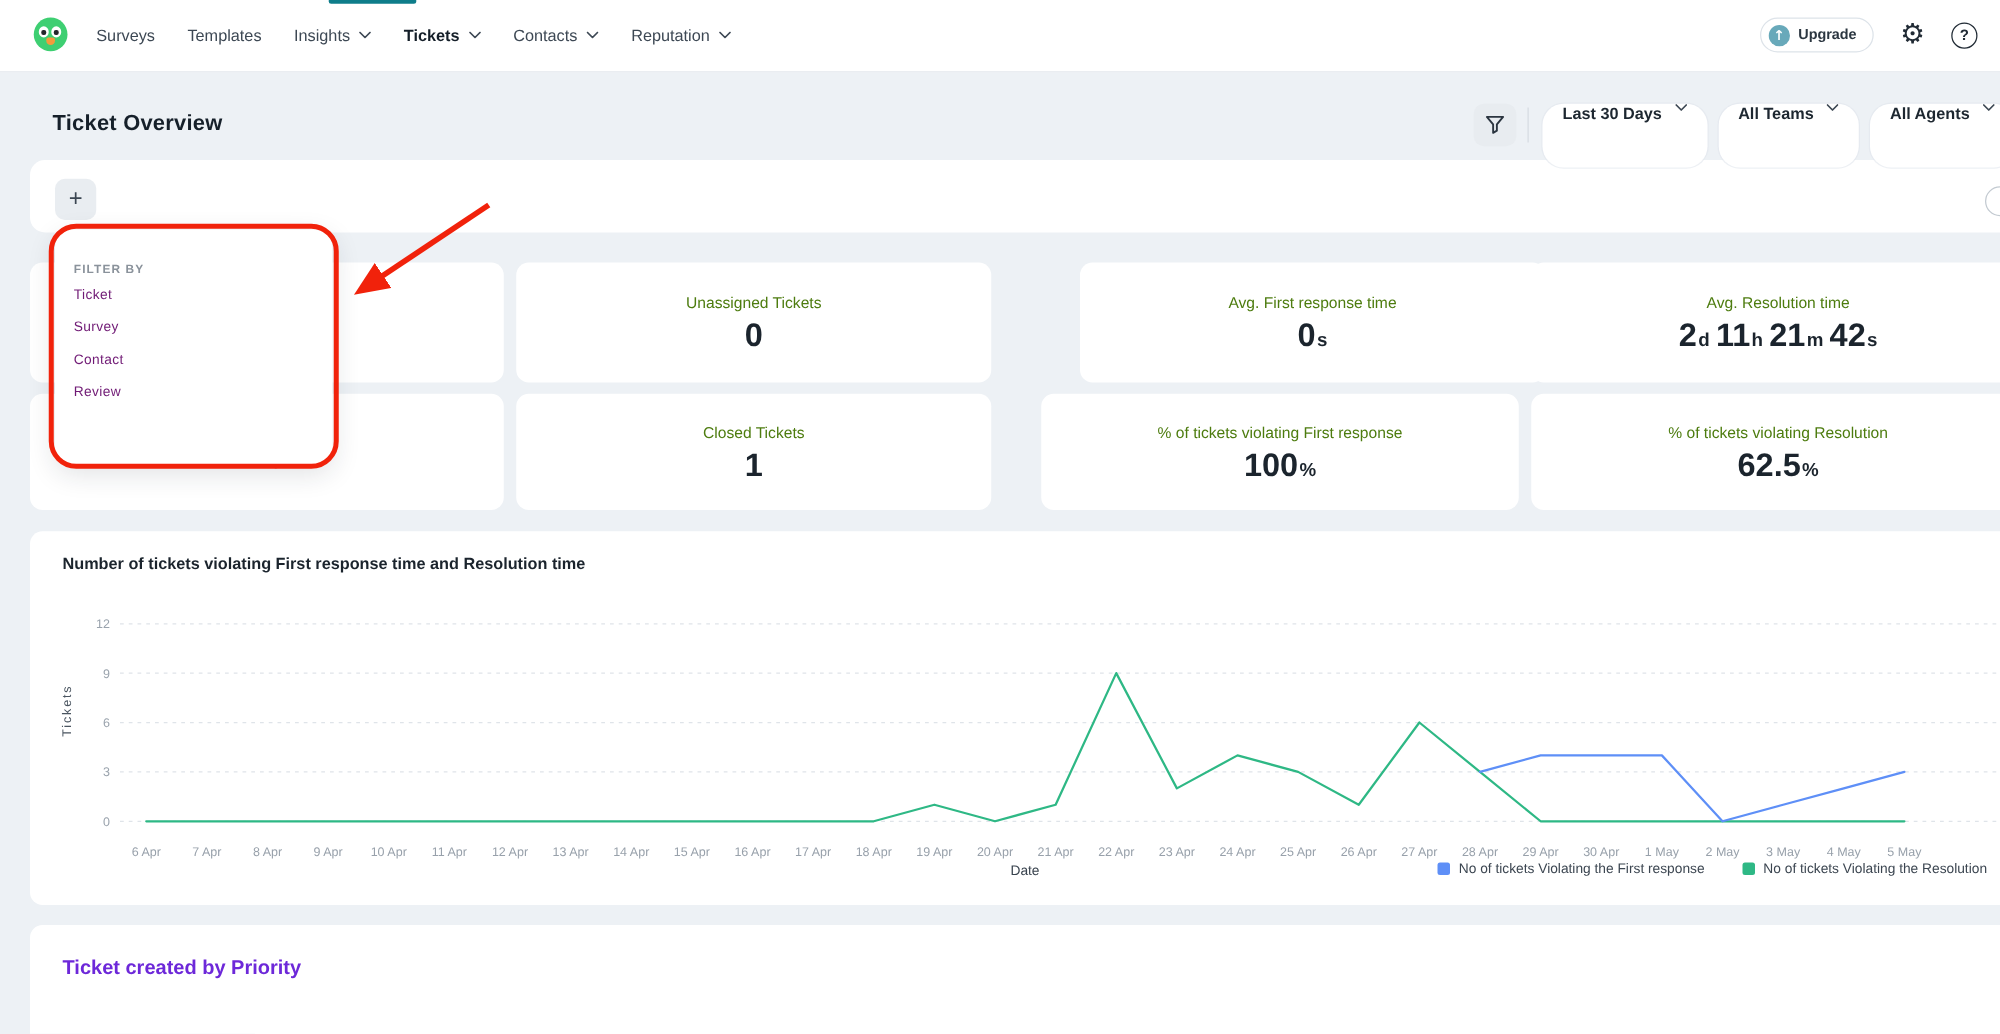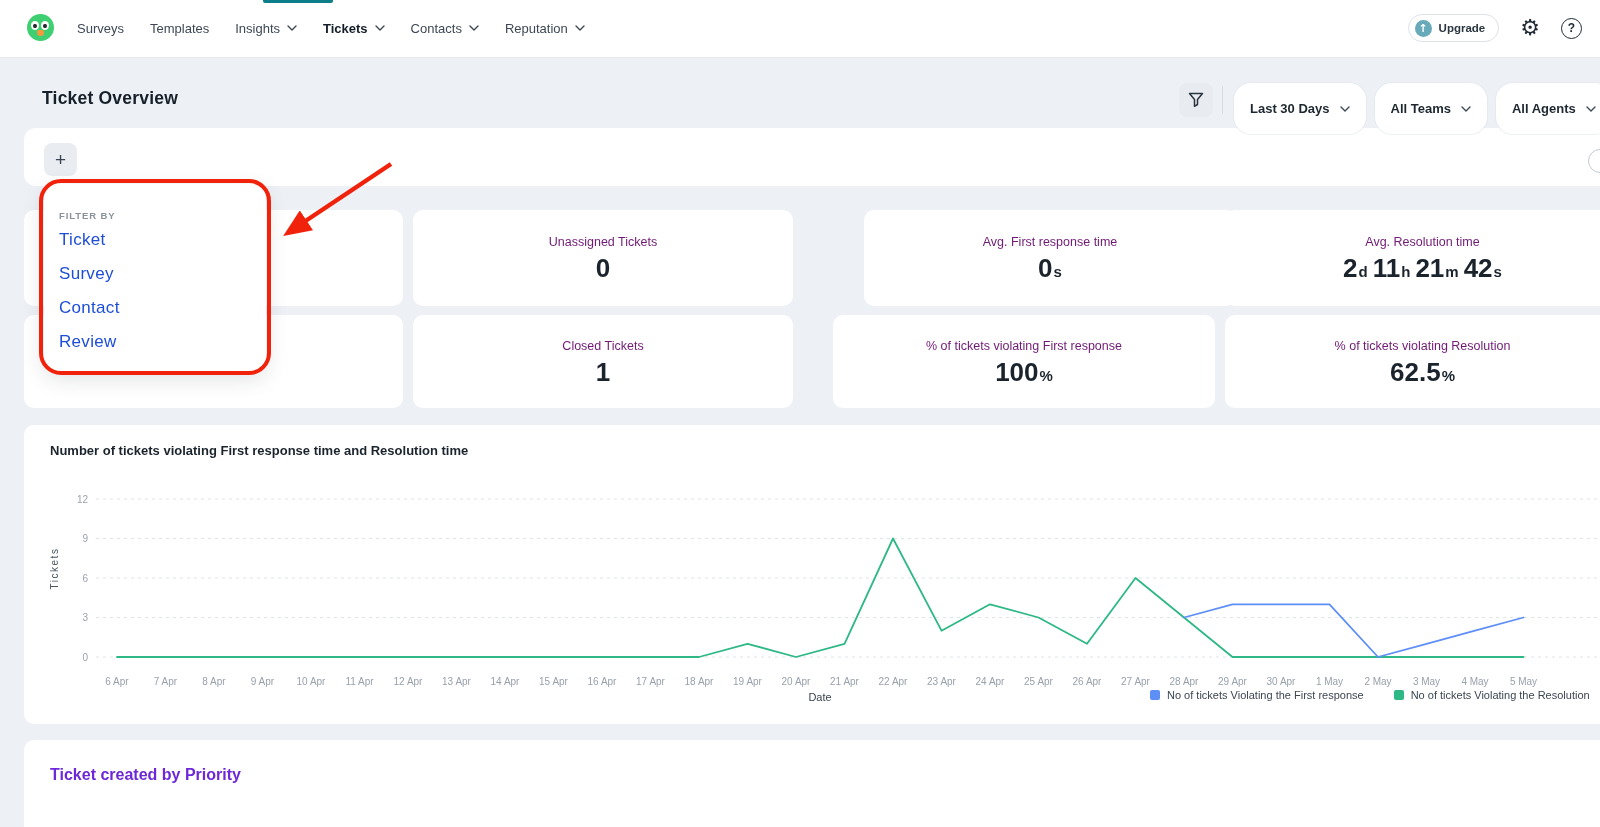--- a/index.html
+++ b/index.html
@@ -23,28 +23,28 @@
   .topbar-right{position:absolute;right:18px;top:0;height:56px;display:flex;align-items:center;gap:21px}
   .upgrade{height:28px;border:1px solid #dde3e9;border-radius:15px;background:#fff;display:flex;align-items:center;gap:7px;padding:0 13px 0 6px;font-size:11.5px;font-weight:700;color:#2b3640;cursor:pointer;font-family:inherit}
   .up-ic{width:17px;height:17px;border-radius:50%;background:#68a9ba;color:#fff;display:flex;align-items:center;justify-content:center;font-size:11px;font-family:"DejaVu Sans",sans-serif}
   .gear{font-family:"DejaVu Sans",sans-serif;font-size:22px;color:#212b35;cursor:pointer;line-height:1}
   .help{width:19px;height:19px;border-radius:50%;border:1.8px solid #212b35;color:#212b35;font-size:12px;font-weight:700;display:flex;align-items:center;justify-content:center;cursor:pointer}
   
   .page-title{position:absolute;left:42px;top:88px;margin:0;font-size:17.5px;font-weight:700;color:#16202a;letter-spacing:.2px;z-index:5}
   .funnel-btn{position:absolute;left:1179px;top:83px;width:34px;height:34px;background:#e8ecf0;border:none;border-radius:8px;display:flex;align-items:center;justify-content:center;cursor:pointer;z-index:5}
   .vdiv{position:absolute;left:1222px;top:86px;width:1px;height:28px;background:#d6dce2;z-index:5}
   .pills{position:absolute;left:1234px;top:83px;display:flex;gap:9px;z-index:5}
-  .pill{height:51px;border:none;border-radius:17px;background:#fff;display:flex;align-items:center;gap:10px;padding:0 16px;font-size:13px;font-weight:700;color:#1d2730;cursor:pointer;white-space:nowrap;font-family:inherit;box-shadow:0 0 0 1px rgba(225,230,236,.6)}
+  .pill{height:51px;border:none;border-radius:17px;background:#fff;display:flex;align-items:flex-start;gap:10px;padding:0 16px;font-size:13px;font-weight:700;color:#1d2730;cursor:pointer;white-space:nowrap;font-family:inherit;box-shadow:0 0 0 1px rgba(225,230,236,.6)}
   
   .toolbar-strip{position:absolute;left:24px;top:128px;width:1596px;height:58px;background:#fff;border-radius:12px;z-index:1}
   .add-btn{position:absolute;left:20px;top:15px;width:33px;height:33px;background:#e9edf1;border:none;border-radius:8px;font-size:19px;color:#3b4652;display:flex;align-items:center;justify-content:center;cursor:pointer;font-family:inherit}
   .partial-circle{position:absolute;left:1564px;top:21px;width:22px;height:22px;border:1.5px solid #c3cad1;border-radius:50%}
   
   .stat-card{position:absolute;background:#fff;border-radius:10px;display:flex;flex-direction:column;align-items:center;justify-content:center;gap:6px;z-index:1}
-  .stat-label{font-size:12.5px;color:#701a75;min-height:1px}
+  .stat-label{font-size:12.5px;color:#4d7c0f;min-height:1px}
   .stat-value{font-size:26px;font-weight:700;color:#1b242d;line-height:1;display:flex;align-items:baseline;gap:5px}
   .stat-value .unit{font-size:15px;font-weight:700;margin-left:1px}
   
   .chart-card{position:absolute;left:24px;top:425px;width:1596px;height:299px;background:#fff;border-radius:10px;z-index:1}
   .chart-title{position:absolute;left:26px;top:18px;margin:0;font-size:13px;font-weight:700;color:#1b242d}
   .ylab{position:absolute;left:-10px;top:138px;width:80px;text-align:center;transform:rotate(-90deg);font-size:10px;color:#4a5560;letter-spacing:1.5px}
   #chart-svg{position:absolute;left:36px;top:60px;width:1560px;height:212px;overflow:visible}
   .grid{stroke:#dfe4e9;stroke-width:1;stroke-dasharray:3 4}
   .ytick{fill:#9aa3ad;font-size:10px;text-anchor:end;font-family:"Liberation Sans",sans-serif}
   .xtick{fill:#98a1ab;font-size:10px;text-anchor:middle;font-family:"Liberation Sans",sans-serif}
@@ -57,21 +57,21 @@
   
   .bottom-card{position:absolute;left:24px;top:740px;width:1596px;height:120px;background:#fff;border-radius:10px;z-index:1}
   .bottom-title{position:absolute;left:26px;top:26px;margin:0;font-size:16px;font-weight:700;color:#6d28d9}
   
   .popover{position:absolute;left:44px;top:184px;width:222px;height:188px;background:#fff;border-radius:14px;box-shadow:0 6px 22px rgba(25,35,50,.14);z-index:40;padding:12px 12px 0 12px;box-sizing:border-box}
   .search-wrap{position:relative;width:198px;height:27px}
   .search-wrap svg{position:absolute;left:9px;top:7px}
   .search-input{width:100%;height:27px;box-sizing:border-box;border:none;border-radius:8px;background:#f2f4f6;padding:0 8px 0 29px;font-size:12px;color:#2e3942;font-family:inherit;outline:none}
   .search-input::placeholder{color:#9aa4ae}
   .filter-by{margin:14px 0 2px 3px;font-size:9.5px;font-weight:700;letter-spacing:.9px;color:#8a929b}
-  .pop-item{padding:7px 3px;font-size:17px;color:#1d4ed8;cursor:pointer;letter-spacing:.3px}
+  .pop-item{padding:7px 3px;font-size:11px;color:#701a75;cursor:pointer;letter-spacing:.3px}
   .red-box{position:absolute;left:39px;top:179px;width:224px;height:188px;border:4px solid #f1220b;border-radius:22px;z-index:45;pointer-events:none}
   .red-arrow{position:absolute;left:273px;top:158px;width:125px;height:90px;z-index:45;pointer-events:none}
 </style>
 </head>
 <body>
 
 <header class="topbar">
   <div class="tab-indicator"></div>
   <div class="logo">
     <span class="eye l">

